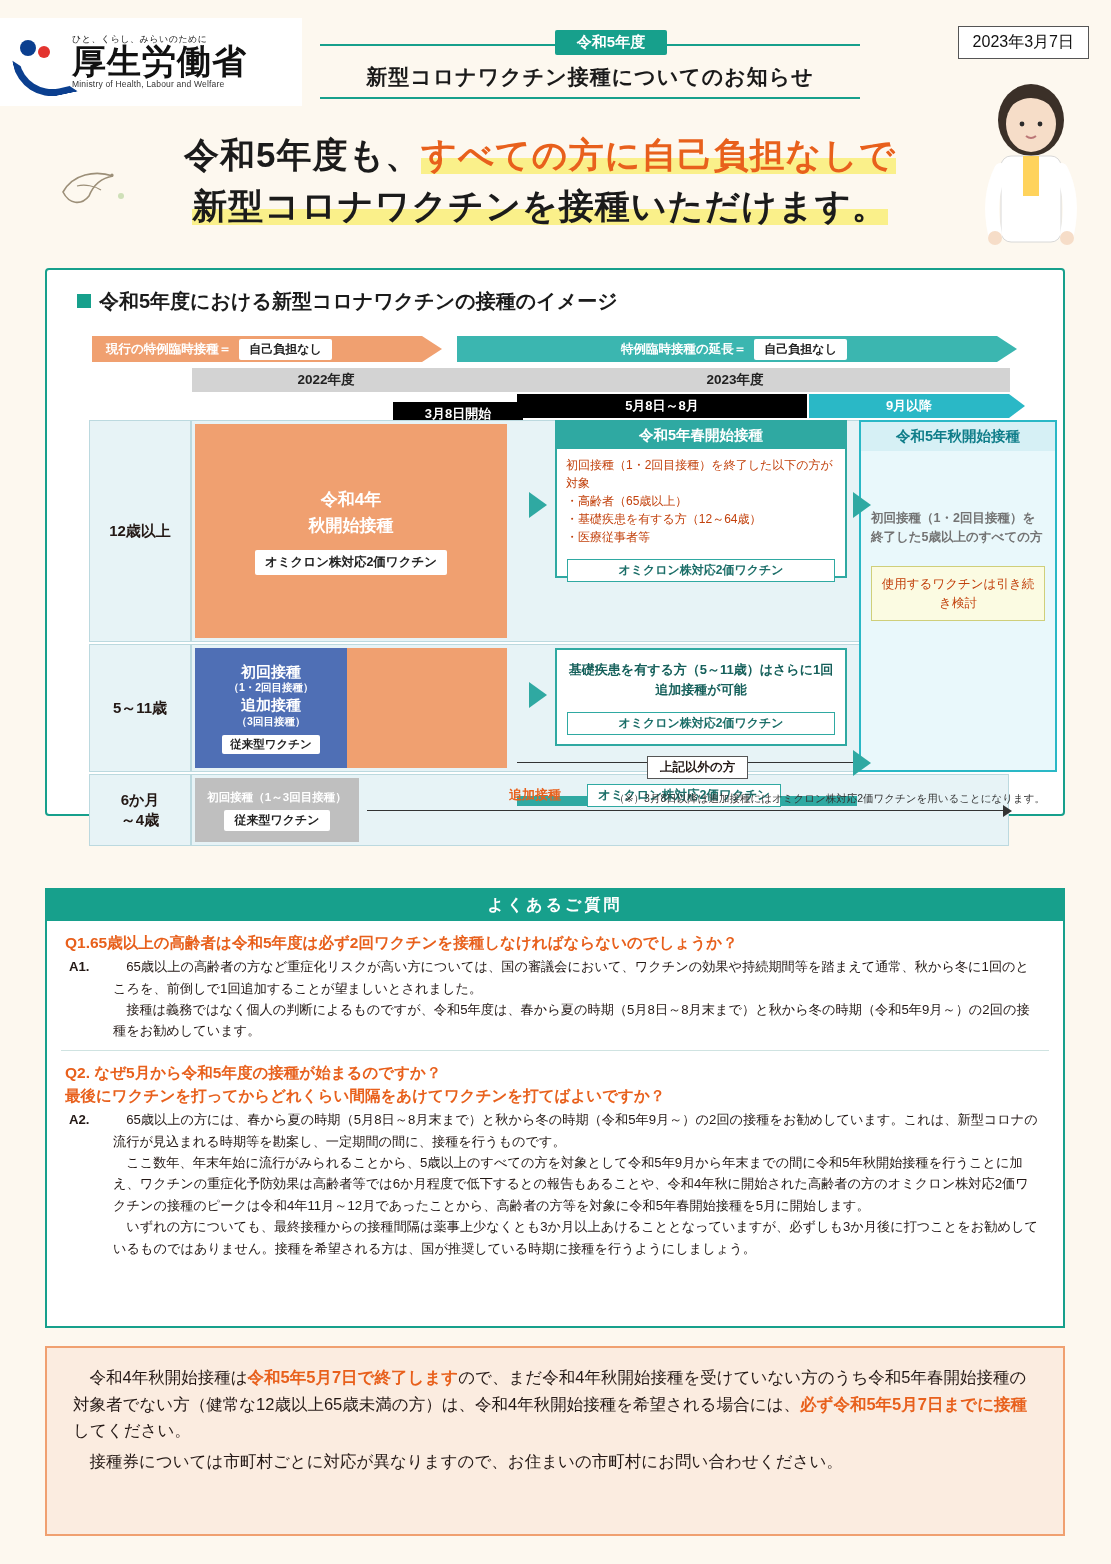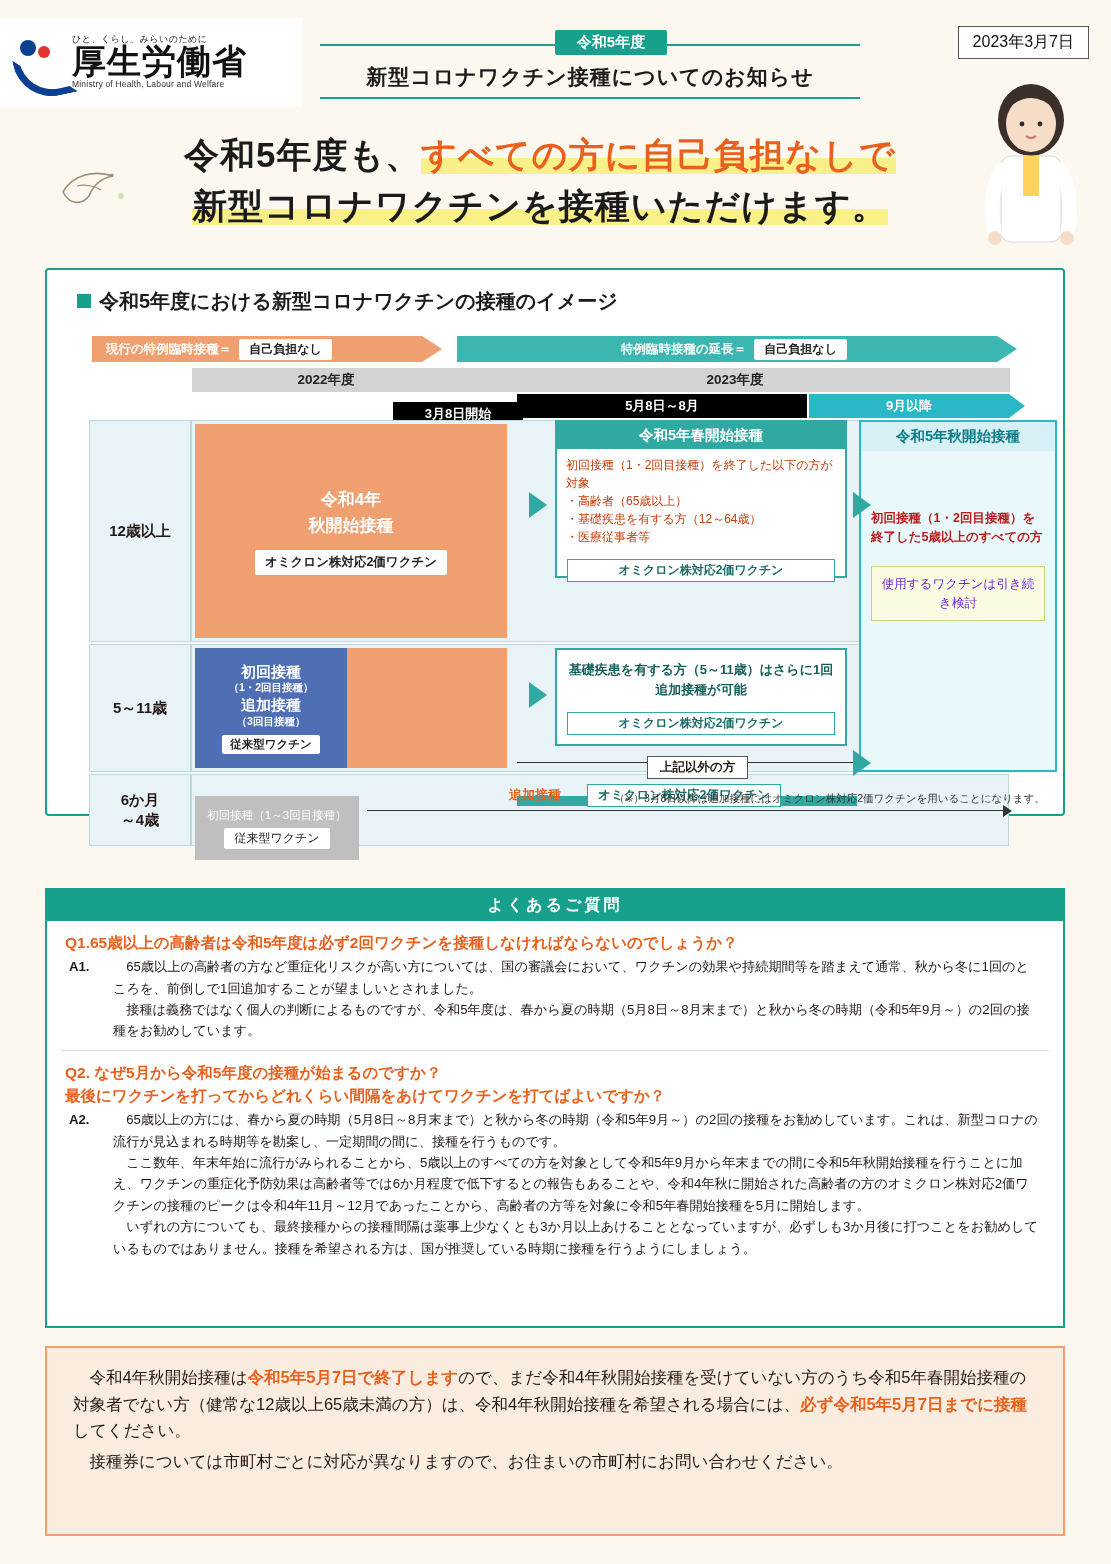--- a/index.html
+++ b/index.html
@@ -94,36 +94,36 @@
   .ob-main{left:148px;top:154px;width:312px;height:214px;display:flex;flex-direction:column;align-items:center;justify-content:center;color:#fff;font-weight:bold;font-size:17px;line-height:1.5;}
   .ob-main .tag{background:#fff;color:#222;font-size:12.5px;font-weight:bold;padding:3px 10px;margin-top:12px;border-radius:2px;}
   .ob-2{left:300px;top:378px;width:160px;height:120px;}
 
   .bluebox{position:absolute;left:148px;top:378px;width:152px;height:120px;background:#4f6fb5;color:#fff;
     display:flex;flex-direction:column;align-items:center;justify-content:center;font-weight:bold;text-align:center;line-height:1.3;}
   .bluebox .l1{font-size:15px;}
   .bluebox .l2{font-size:10.5px;}
   .bluebox .tag{background:#fff;color:#222;font-size:11.5px;padding:2px 8px;margin-top:7px;border-radius:2px;}
 
-  .greybox{position:absolute;left:148px;top:526px;width:164px;height:64px;background:#bfbfbf;color:#fff;
-    display:flex;flex-direction:column;align-items:center;justify-content:center;font-weight:normal;font-size:11.5px;}
+  .greybox{position:absolute;left:148px;top:508px;width:164px;height:64px;background:#bfbfbf;color:#fff;
+    display:flex;flex-direction:column;align-items:center;justify-content:center;font-weight:bold;font-size:11.5px;}
   .greybox .tag{background:#fff;color:#222;font-size:12px;padding:2px 10px;margin-top:5px;border-radius:2px;}
 
   .tealbox{position:absolute;border:2px solid #2fa9a2;background:#fff;box-sizing:border-box;}
   .tealbox .hd{background:#2fa9a2;color:#fff;font-size:14.5px;font-weight:bold;text-align:center;padding:4px 0;}
   .tealbox .bd{padding:7px 9px;font-size:12px;line-height:1.5;color:#c2410c;}
   .tealbox .tag{display:block;background:#fff;border:1px solid #2fa9a2;color:#1b6e68;font-size:12px;font-weight:bold;text-align:center;margin:6px 10px 8px;padding:2px 0;}
   .tb1{left:508px;top:150px;width:292px;height:158px;}
   .tb2{left:508px;top:378px;width:292px;height:98px;}
   .tb2 .bd{font-weight:bold;font-size:13px;text-align:center;color:#145f5a;padding-top:10px;}
 
   .cyanbox{position:absolute;left:812px;top:150px;width:198px;height:352px;border:2px solid #2ab8c6;background:#e9f8fb;box-sizing:border-box;}
   .cyanbox .hd{background:#d6f0f5;color:#0f7d89;font-size:14.5px;font-weight:bold;text-align:center;padding:5px 0;}
-  .cyanbox .bd{padding:58px 10px 0;font-size:12.5px;line-height:1.55;font-weight:bold;color:#b91c1c;}
-  .cyanbox .note{margin:18px 10px 18px;border:1px solid #cfcf7a;background:#fbfbe2;font-size:12.5px;line-height:1.5;padding:8px 8px;text-align:center;color:#6d28d9;}
+  .cyanbox .bd{padding:58px 10px 0;font-size:12.5px;line-height:1.55;font-weight:bold;color:#737373;}
+  .cyanbox .note{margin:18px 10px 18px;border:1px solid #cfcf7a;background:#fbfbe2;font-size:12.5px;line-height:1.5;padding:8px 8px;text-align:center;color:#c2410c;}
 
   .hline{position:absolute;height:1px;background:#333;}
   .arrowright{position:absolute;width:0;height:0;border-top:6px solid transparent;border-bottom:6px solid transparent;border-left:9px solid #333;}
   .garrow{position:absolute;width:0;height:0;border-top:13px solid transparent;border-bottom:13px solid transparent;border-left:18px solid #2fa9a2;}
   .oarrow{position:absolute;width:0;height:0;border-top:11px solid transparent;border-bottom:11px solid transparent;border-left:15px solid #f0a070;}
 
   .lbl-other{position:absolute;left:600px;top:486px;background:#fff;border:1px solid #555;font-size:12.5px;padding:2px 12px;font-weight:bold;}
   .lbl-add{position:absolute;left:462px;top:516px;font-size:13px;font-weight:bold;color:#e8601c;}
   .tag-add{position:absolute;left:540px;top:514px;border:1.5px solid #2fa9a2;background:#fff;color:#1b6e68;font-size:12.5px;font-weight:bold;padding:2px 10px;}
 

